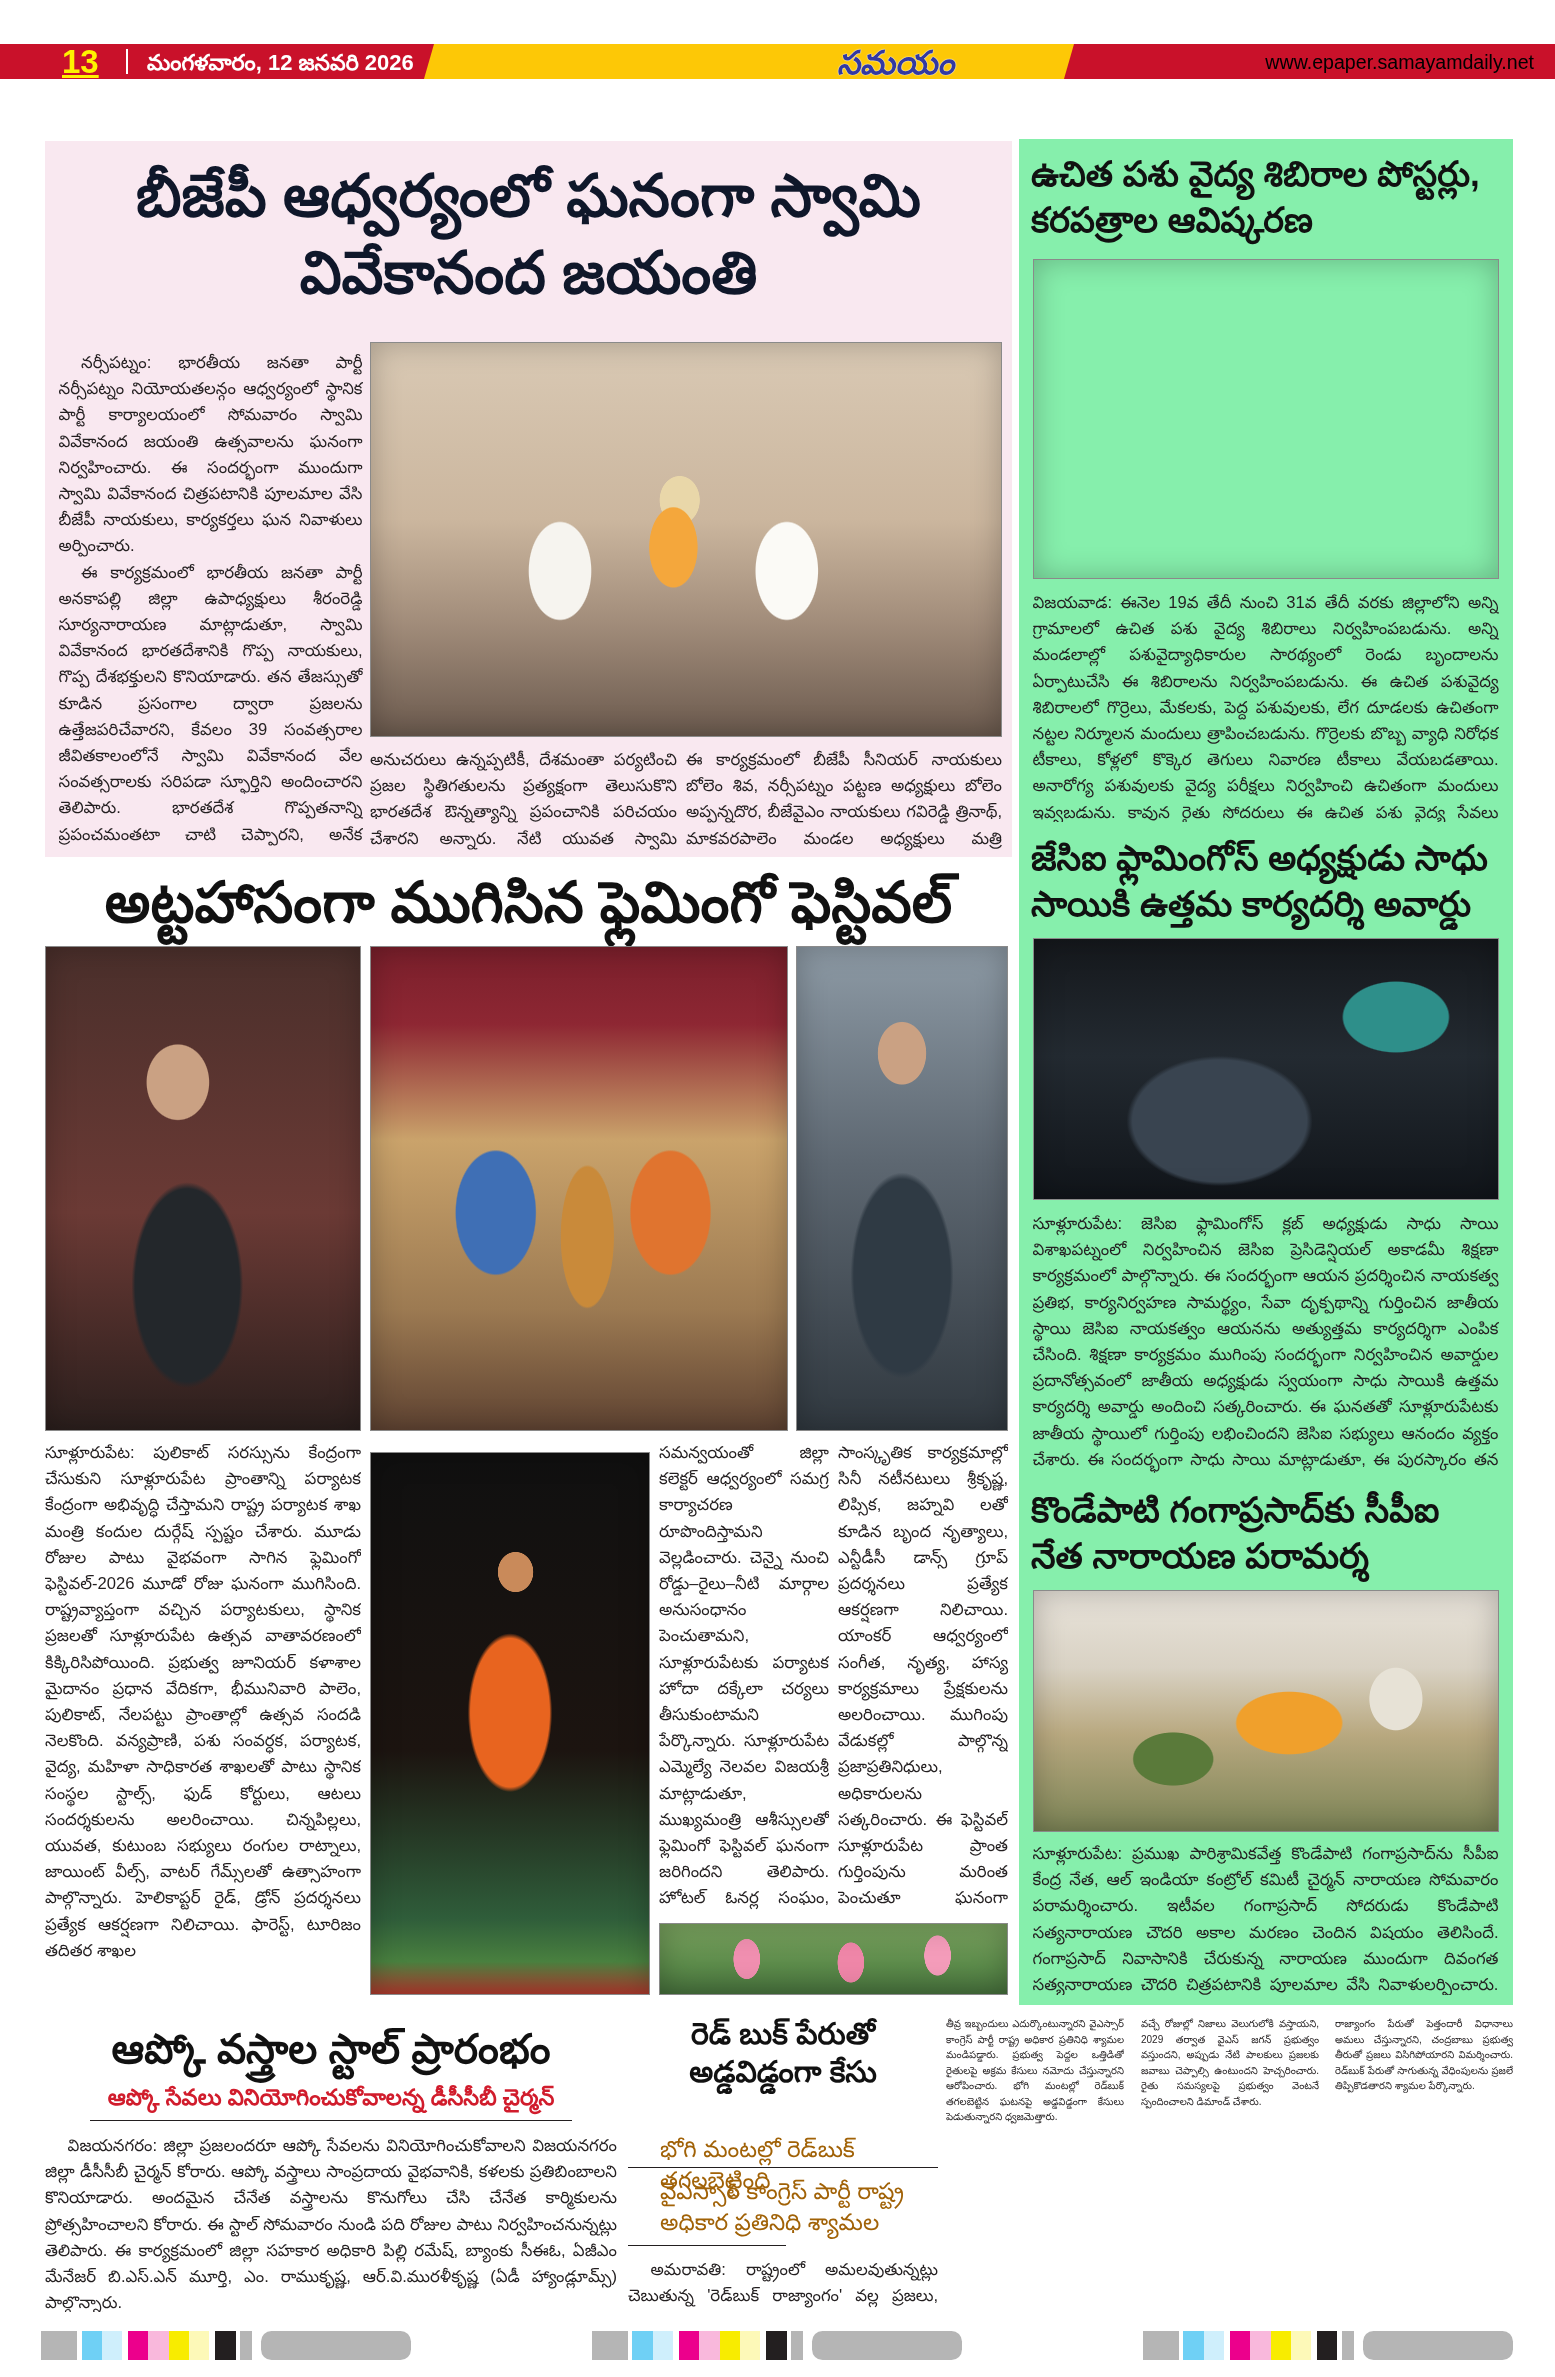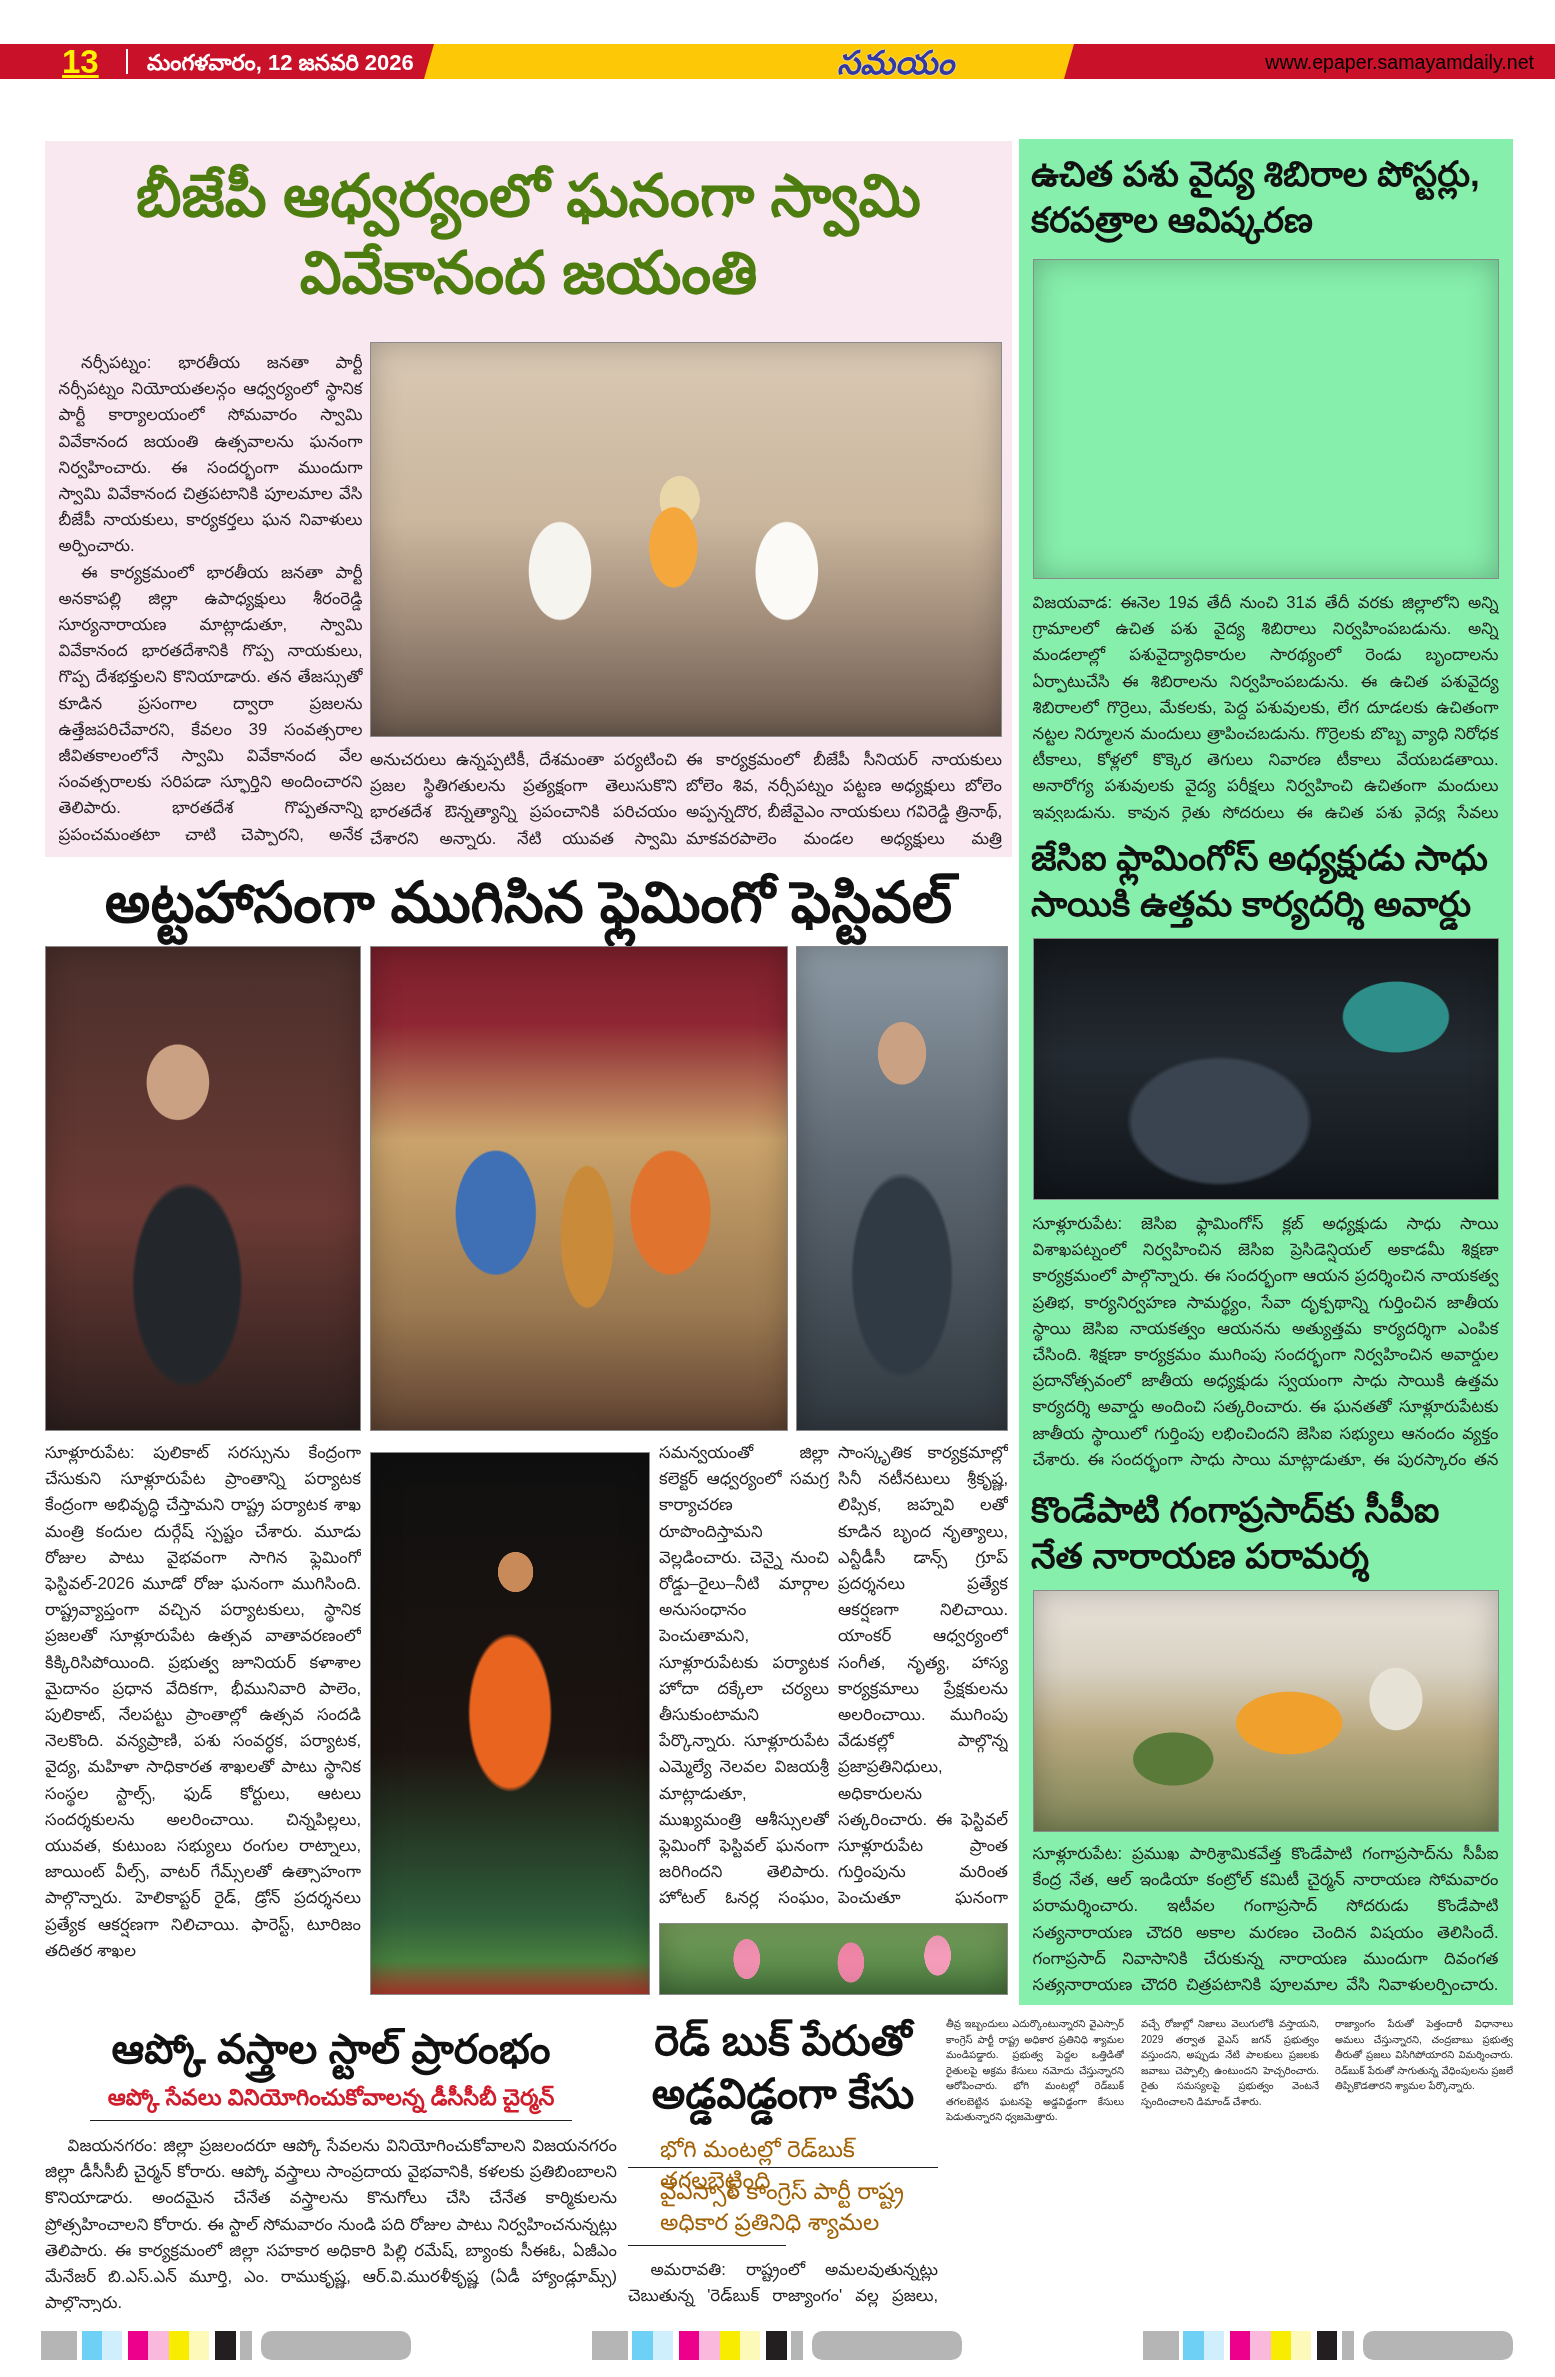--- a/index.html
+++ b/index.html
@@ -19,21 +19,21 @@
         text-shadow:0 0 1.5px #ffffff,0 0 0.8px #ffffff;}
   .site-url{position:absolute;right:21px;top:0;height:35px;line-height:37px;color:#000000;
         font-size:19.6px;}
   
   .abs{position:absolute;}
   .body-text{font-size:16.6px;line-height:1.58;text-align:justify;overflow:hidden;}
   .body-text.indent{text-indent:22.6px;}
   .photo{border:0.8px solid #8a8a8a;box-sizing:border-box;box-shadow:inset 0 0 30px rgba(0,0,0,.25);}
   
   .pink-block{position:absolute;left:45px;top:141px;width:967px;height:716px;background:#f9e8f0;}
-  .hl-red{color:#4d7c0f;font-weight:bold;font-size:59px;line-height:1.32;text-align:center;}
+  .hl-red{color:#0f172a;font-weight:bold;font-size:59px;line-height:1.32;text-align:center;}
   
   .hl-black-xl{color:#111111;font-weight:bold;font-size:57px;line-height:1.1;text-align:center;}
   
   .blue-rail{position:absolute;left:1019px;top:139px;width:494px;height:1866px;background:#86efac;}
   .hl-rail{color:#111111;font-weight:bold;font-size:35px;line-height:1.32;}
   
   .hl-bottom{color:#111111;font-weight:bold;font-size:41px;line-height:1.25;text-align:center;}
   .subhead-red{color:#d11c2c;font-weight:bold;font-size:22.6px;text-align:center;}
   .subhead-black{color:#a16207;font-weight:normal;font-size:23px;line-height:1.35;margin-left:32px;}
   .rule{border-bottom:1.5px solid #231f20;}
@@ -150,21 +150,21 @@
   </div>
 
   <div class="abs" style="left:45px;top:2007px;width:572px;height:307px;">
     <div class="abs subhead-red" style="left:45px;top:78px;width:482px;">ఆప్కో సేవలు వినియోగించుకోవాలన్న డీసీసీబీ చైర్మన్</div>
     <div class="abs hl-bottom" style="left:0;top:16.6px;width:572px;">ఆప్కో వస్త్రాల స్టాల్ ప్రారంభం</div>
     <div class="abs rule" style="left:45px;top:113px;width:482px;"></div>
     <div class="abs body-text indent" style="left:0;top:126px;width:572px;height:179px;">విజయనగరం: జిల్లా ప్రజలందరూ ఆప్కో సేవలను వినియోగించుకోవాలని విజయనగరం జిల్లా డీసీసీబీ చైర్మన్ కోరారు. ఆప్కో వస్త్రాలు సాంప్రదాయ వైభవానికి, కళలకు ప్రతిబింబాలని కొనియాడారు. అందమైన చేనేత వస్త్రాలను కొనుగోలు చేసి చేనేత కార్మికులను ప్రోత్సహించాలని కోరారు. ఈ స్టాల్ సోమవారం నుండి పది రోజుల పాటు నిర్వహించనున్నట్లు తెలిపారు. ఈ కార్యక్రమంలో జిల్లా సహకార అధికారి పిల్లి రమేష్, బ్యాంకు సీఈఓ, ఏజీఎం మేనేజర్ బి.ఎస్.ఎన్ మూర్తి, ఎం. రాముకృష్ణ, ఆర్.వి.మురళీకృష్ణ (ఏడీ హ్యాండ్లూమ్స్) పాల్గొన్నారు.</div>
   </div>
 
   <div class="abs" style="left:628px;top:2015px;width:310px;height:299px;">
-    <div class="abs hl-bottom" style="left:0;top:0;width:310px;font-size:42px;">రెడ్ బుక్ పేరుతో అడ్డవిడ్డంగా కేసు</div>
+    <div class="abs hl-bottom" style="left:0;top:0;width:310px;font-size:30px;">రెడ్ బుక్ పేరుతో అడ్డవిడ్డంగా కేసు</div>
     <div class="abs subhead-black" style="left:0;top:119px;width:310px;">భోగి మంటల్లో రెడ్‌బుక్ తగలబెట్టింది</div>
     <div class="abs rule" style="left:0;top:152px;width:310px;border-bottom-width:0.8px;"></div>
     <div class="abs subhead-black" style="left:0;top:161px;width:310px;">వైఎస్సార్ కాంగ్రెస్ పార్టీ రాష్ట్ర అధికార ప్రతినిధి శ్యామల</div>
     <div class="abs rule" style="left:0;top:230px;width:158px;border-bottom-width:0.8px;"></div>
     <div class="abs body-text indent" style="left:0;top:242px;width:310px;height:57px;">అమరావతి: రాష్ట్రంలో అమలవుతున్నట్లు చెబుతున్న 'రెడ్‌బుక్ రాజ్యాంగం' వల్ల ప్రజలు, ముఖ్యంగా రైతులు</div>
   </div>
 
   <div class="abs small-text" style="left:946px;top:2016px;width:178px;height:298px;">తీవ్ర ఇబ్బందులు ఎదుర్కొంటున్నారని వైఎస్సార్ కాంగ్రెస్ పార్టీ రాష్ట్ర అధికార ప్రతినిధి శ్యామల మండిపడ్డారు. ప్రభుత్వ పెద్దల ఒత్తిడితో రైతులపై అక్రమ కేసులు నమోదు చేస్తున్నారని ఆరోపించారు. భోగి మంటల్లో రెడ్‌బుక్ తగలబెట్టిన ఘటనపై అడ్డవిడ్డంగా కేసులు పెడుతున్నారని ధ్వజమెత్తారు.</div>
   <div class="abs small-text" style="left:1141px;top:2016px;width:178px;height:298px;">వచ్చే రోజుల్లో నిజాలు వెలుగులోకి వస్తాయని, 2029 తర్వాత వైఎస్ జగన్ ప్రభుత్వం వస్తుందని, అప్పుడు నేటి పాలకులు ప్రజలకు జవాబు చెప్పాల్సి ఉంటుందని హెచ్చరించారు. రైతు సమస్యలపై ప్రభుత్వం వెంటనే స్పందించాలని డిమాండ్ చేశారు.</div>
   <div class="abs small-text" style="left:1335px;top:2016px;width:178px;height:298px;">రాజ్యాంగం పేరుతో పెత్తందారీ విధానాలు అమలు చేస్తున్నారని, చంద్రబాబు ప్రభుత్వ తీరుతో ప్రజలు విసిగిపోయారని విమర్శించారు. రెడ్‌బుక్ పేరుతో సాగుతున్న వేధింపులను ప్రజలే తిప్పికొడతారని శ్యామల పేర్కొన్నారు.</div>

